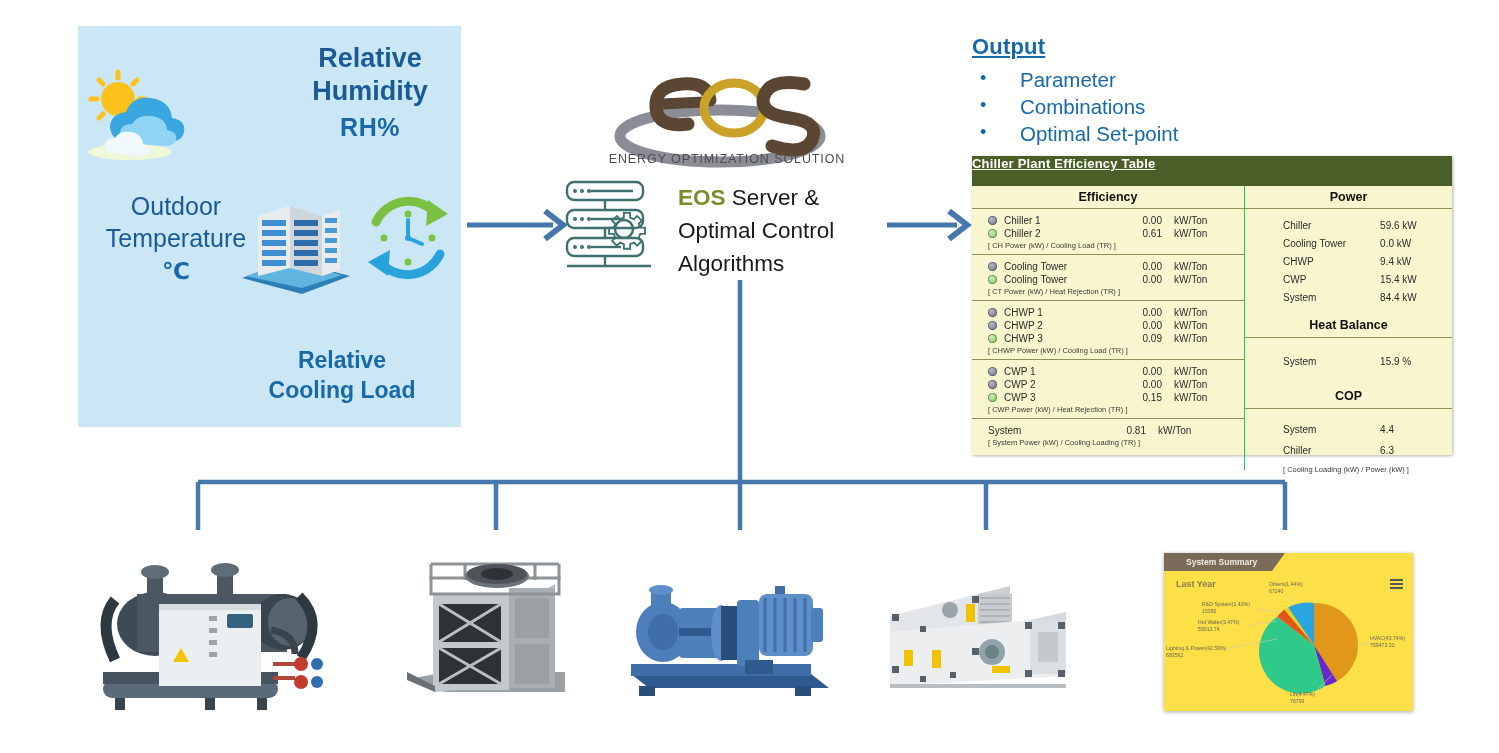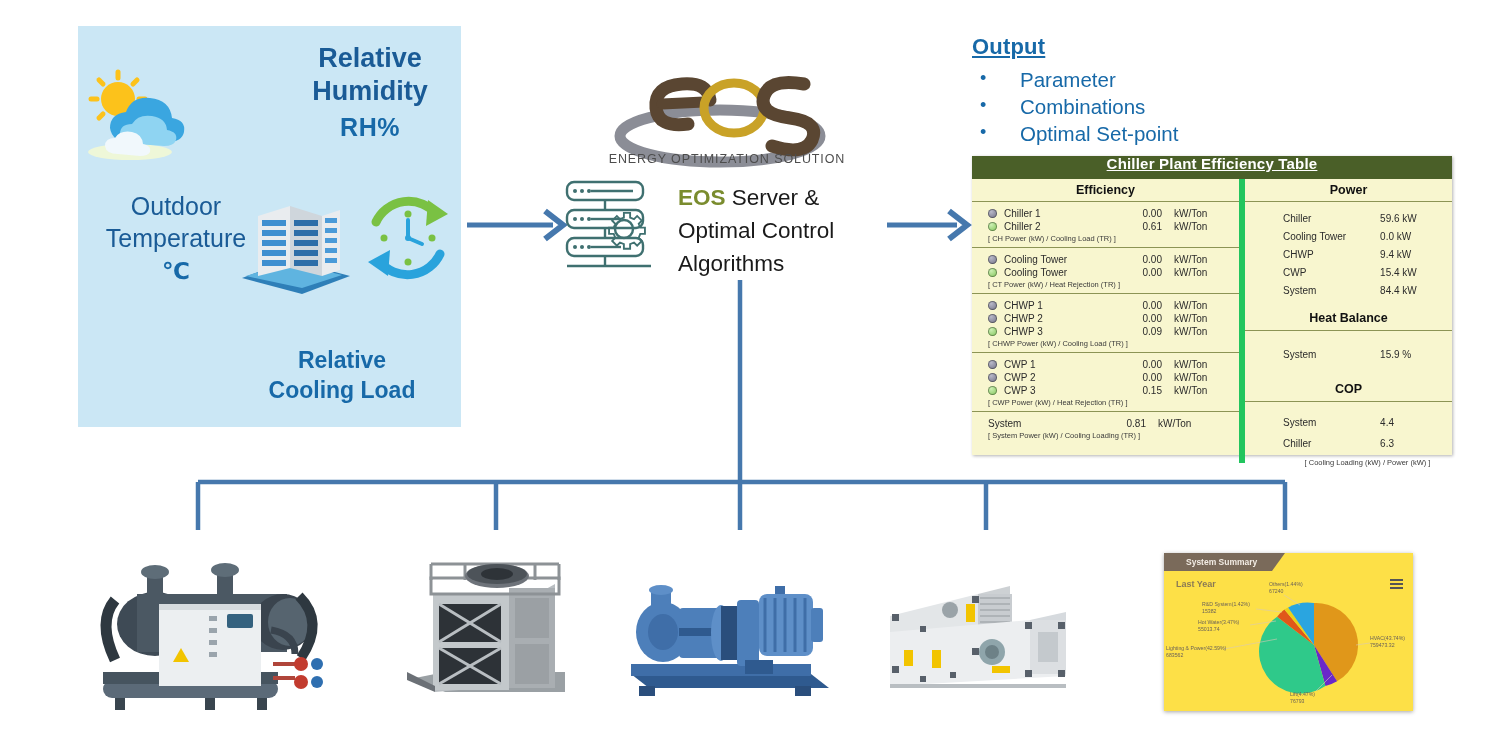--- a/index.html
+++ b/index.html
@@ -43,25 +43,25 @@
   #output-block{left:972px;top:34px;width:300px;color:#1769a8;}
   #output-title{font-size:22px;text-decoration:underline;font-weight:600;
                 letter-spacing:.2px;}
   #output-list{list-style:none;margin:6px 0 0 0;padding:0;}
   #output-list li{font-size:20.5px;line-height:27px;position:relative;padding-left:48px;}
   #output-list li::before{content:"\2022";position:absolute;left:8px;top:-1px;font-size:18px;}
 
   
   #plant-table{left:972px;top:156px;width:480px;height:299px;
                background:#f8f6cf;box-shadow:1px 1px 3px rgba(0,0,0,.30);}
-  #table-title{height:23px;background:#4a5f28;color:#ffffff;font-size:15px;
-               font-weight:bold;text-align:center;line-height:15px;
+  #table-title{height:30px;background:#4a5f28;color:#ffffff;font-size:13px;
+               font-weight:bold;text-align:left;line-height:15px;
                text-decoration:underline;letter-spacing:.2px;}
   .tbl-body{display:flex;height:284px;}
-  .col-left{width:272px;border-right:6px solid #22c55e;}
+  .col-left{width:272px;border-right:1px solid #22c55e;}
   .col-right{width:207px;}
   .col-head{text-align:center;font-size:12.5px;font-weight:bold;color:#111;
             padding:4px 0 4px 0;border-bottom:1.5px solid #8c9455;}
   .grp{border-bottom:1.5px solid #8c9455;padding:5px 0 3px 0;}
   .grp.last{border-bottom:none;}
   .row{display:flex;align-items:center;font-size:10px;color:#2b2b2b;
        padding:1px 0 1px 16px;}
   .dot{width:9px;height:9px;border-radius:50%;margin-right:7px;flex:0 0 auto;
        box-shadow:inset 0 0 0 1px rgba(0,0,0,.35);}
   .dot.off{background:radial-gradient(circle at 35% 30%,#b9b9c9,#6e6e82);}
@@ -69,21 +69,21 @@
   .row .nm{width:118px;}
   .row .vl{width:40px;text-align:right;}
   .row .un{padding-left:12px;}
   .note{font-size:7.5px;color:#3a3a3a;padding:1px 0 1px 16px;}
   .prow{display:flex;font-size:10px;color:#2b2b2b;padding:3.5px 0 3.5px 0;}
   .prow .pnm{width:108px;padding-left:38px;}
   .prow .pvl{width:80px;}
   .rgrp{padding:7px 0 7px 0;}
   .rhead{text-align:center;font-size:12.5px;font-weight:bold;color:#111;
          padding:5px 0 5px 0;border-bottom:1.5px solid #8c9455;}
-  .rnote{font-size:7.5px;color:#3a3a3a;padding-left:38px;padding-top:4px;text-align:center;}
+  .rnote{font-size:7.5px;color:#3a3a3a;padding-left:38px;padding-top:4px;}
 
   
   #tree{left:0;top:280px;width:1499px;height:250px;}
 
   
   .equip{position:absolute;}
 
   
   #summary-card{left:1164px;top:553px;width:249px;height:158px;background:#fde047;
                 box-shadow:0 1px 4px rgba(0,0,0,.35);}

